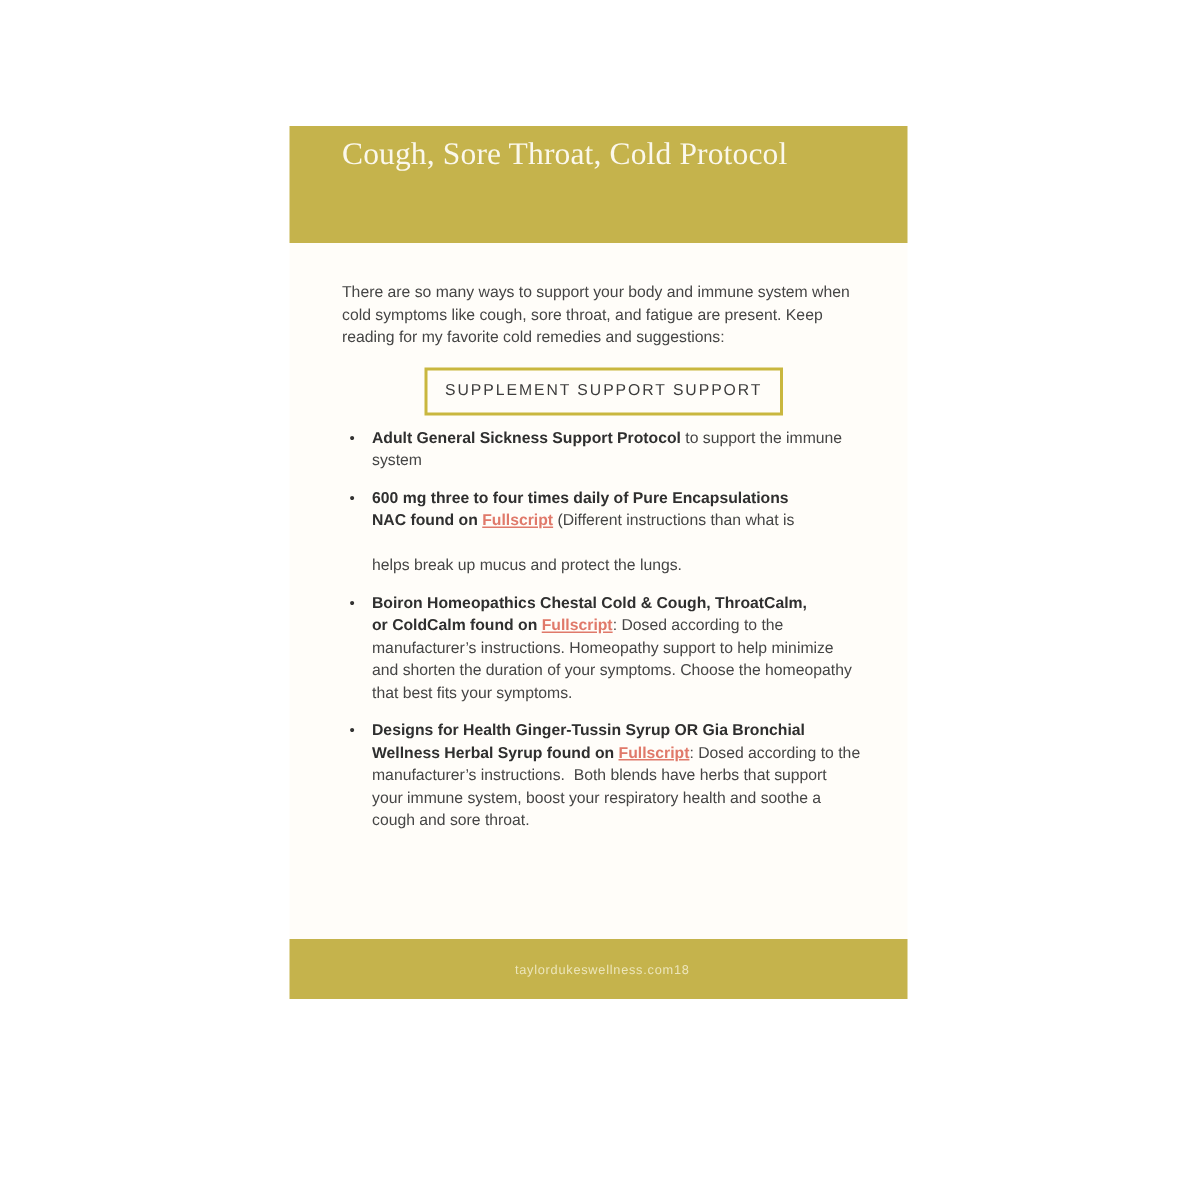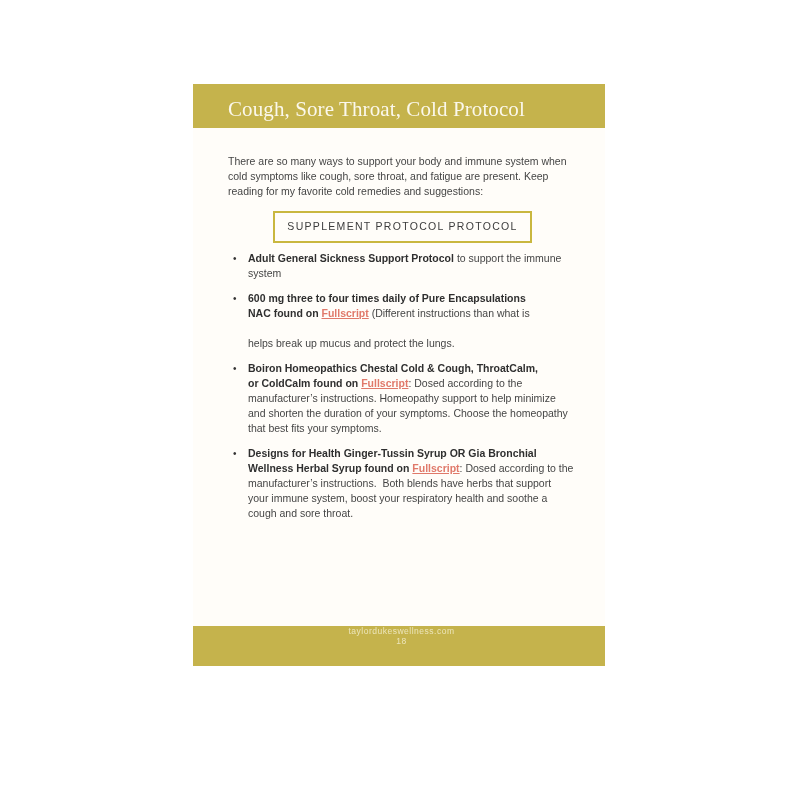--- a/index.html
+++ b/index.html
@@ -15,24 +15,23 @@
   }
   .page {
     position: absolute;
     left: 193px;
     top: 84px;
     width: 412px;
     height: 582px;
     background: var(--page_bg, #fffdf9);
   }
   .banner {
-    height: 44px;
+    height: 78px;
     background: var(--gold, #c5b34c);
     display: flex;
-    align-items: center;
   }
   .banner h1 {
     margin: 0;
     padding: 6px 0 0 35px;
     font-family: "Liberation Serif", serif;
     font-weight: 500;
     font-size: 21px;
     letter-spacing: 0.1px;
     color: var(--banner_text, #fbf8ec);
     white-space: nowrap;
@@ -84,46 +83,45 @@
     margin: 0;
     text-align: justify;
   }
   .footer {
     position: absolute;
     left: 0; right: 0; bottom: 0;
     height: 40px;
     background: var(--gold, #c5b34c);
     display: flex;
     align-items: center;
-    justify-content: flex-start;
+    justify-content: center;
     padding: 0 30px 0 35px;
     font-size: 8.5px;
     letter-spacing: 0.5px;
     color: var(--footer_text, #ece5ba);
-    flex-direction: column;
   }
 </style>
 </head>
 <body>
 
 <div class="canvas">
   <div class="page">
 
     <header class="banner">
       <h1>Cough, Sore Throat, Cold Protocol</h1>
     </header>
 
     <div class="content">
       <p class="intro">There are so many ways to support your body and immune system when
 cold symptoms like cough, sore throat, and fatigue are present. Keep
 reading for my favorite cold remedies and suggestions:</p>
 
       <div class="box-wrap">
         <div class="protocol-box">
-          <span>SUPPLEMENT PROTOCOL PROTOCOL</span>
+          <span>SUPPLEMENT SUPPORT SUPPORT</span>
         </div>
       </div>
 
       <ul class="bullets">
         <li class="bullet">
           <span class="dot">•</span>
           <span class="btext"><span class="seg-bold">Adult General Sickness Support Protocol</span><span> to support the immune</span><br><span>system</span></span>
         </li>
         <li class="bullet">
           <span class="dot">•</span>

